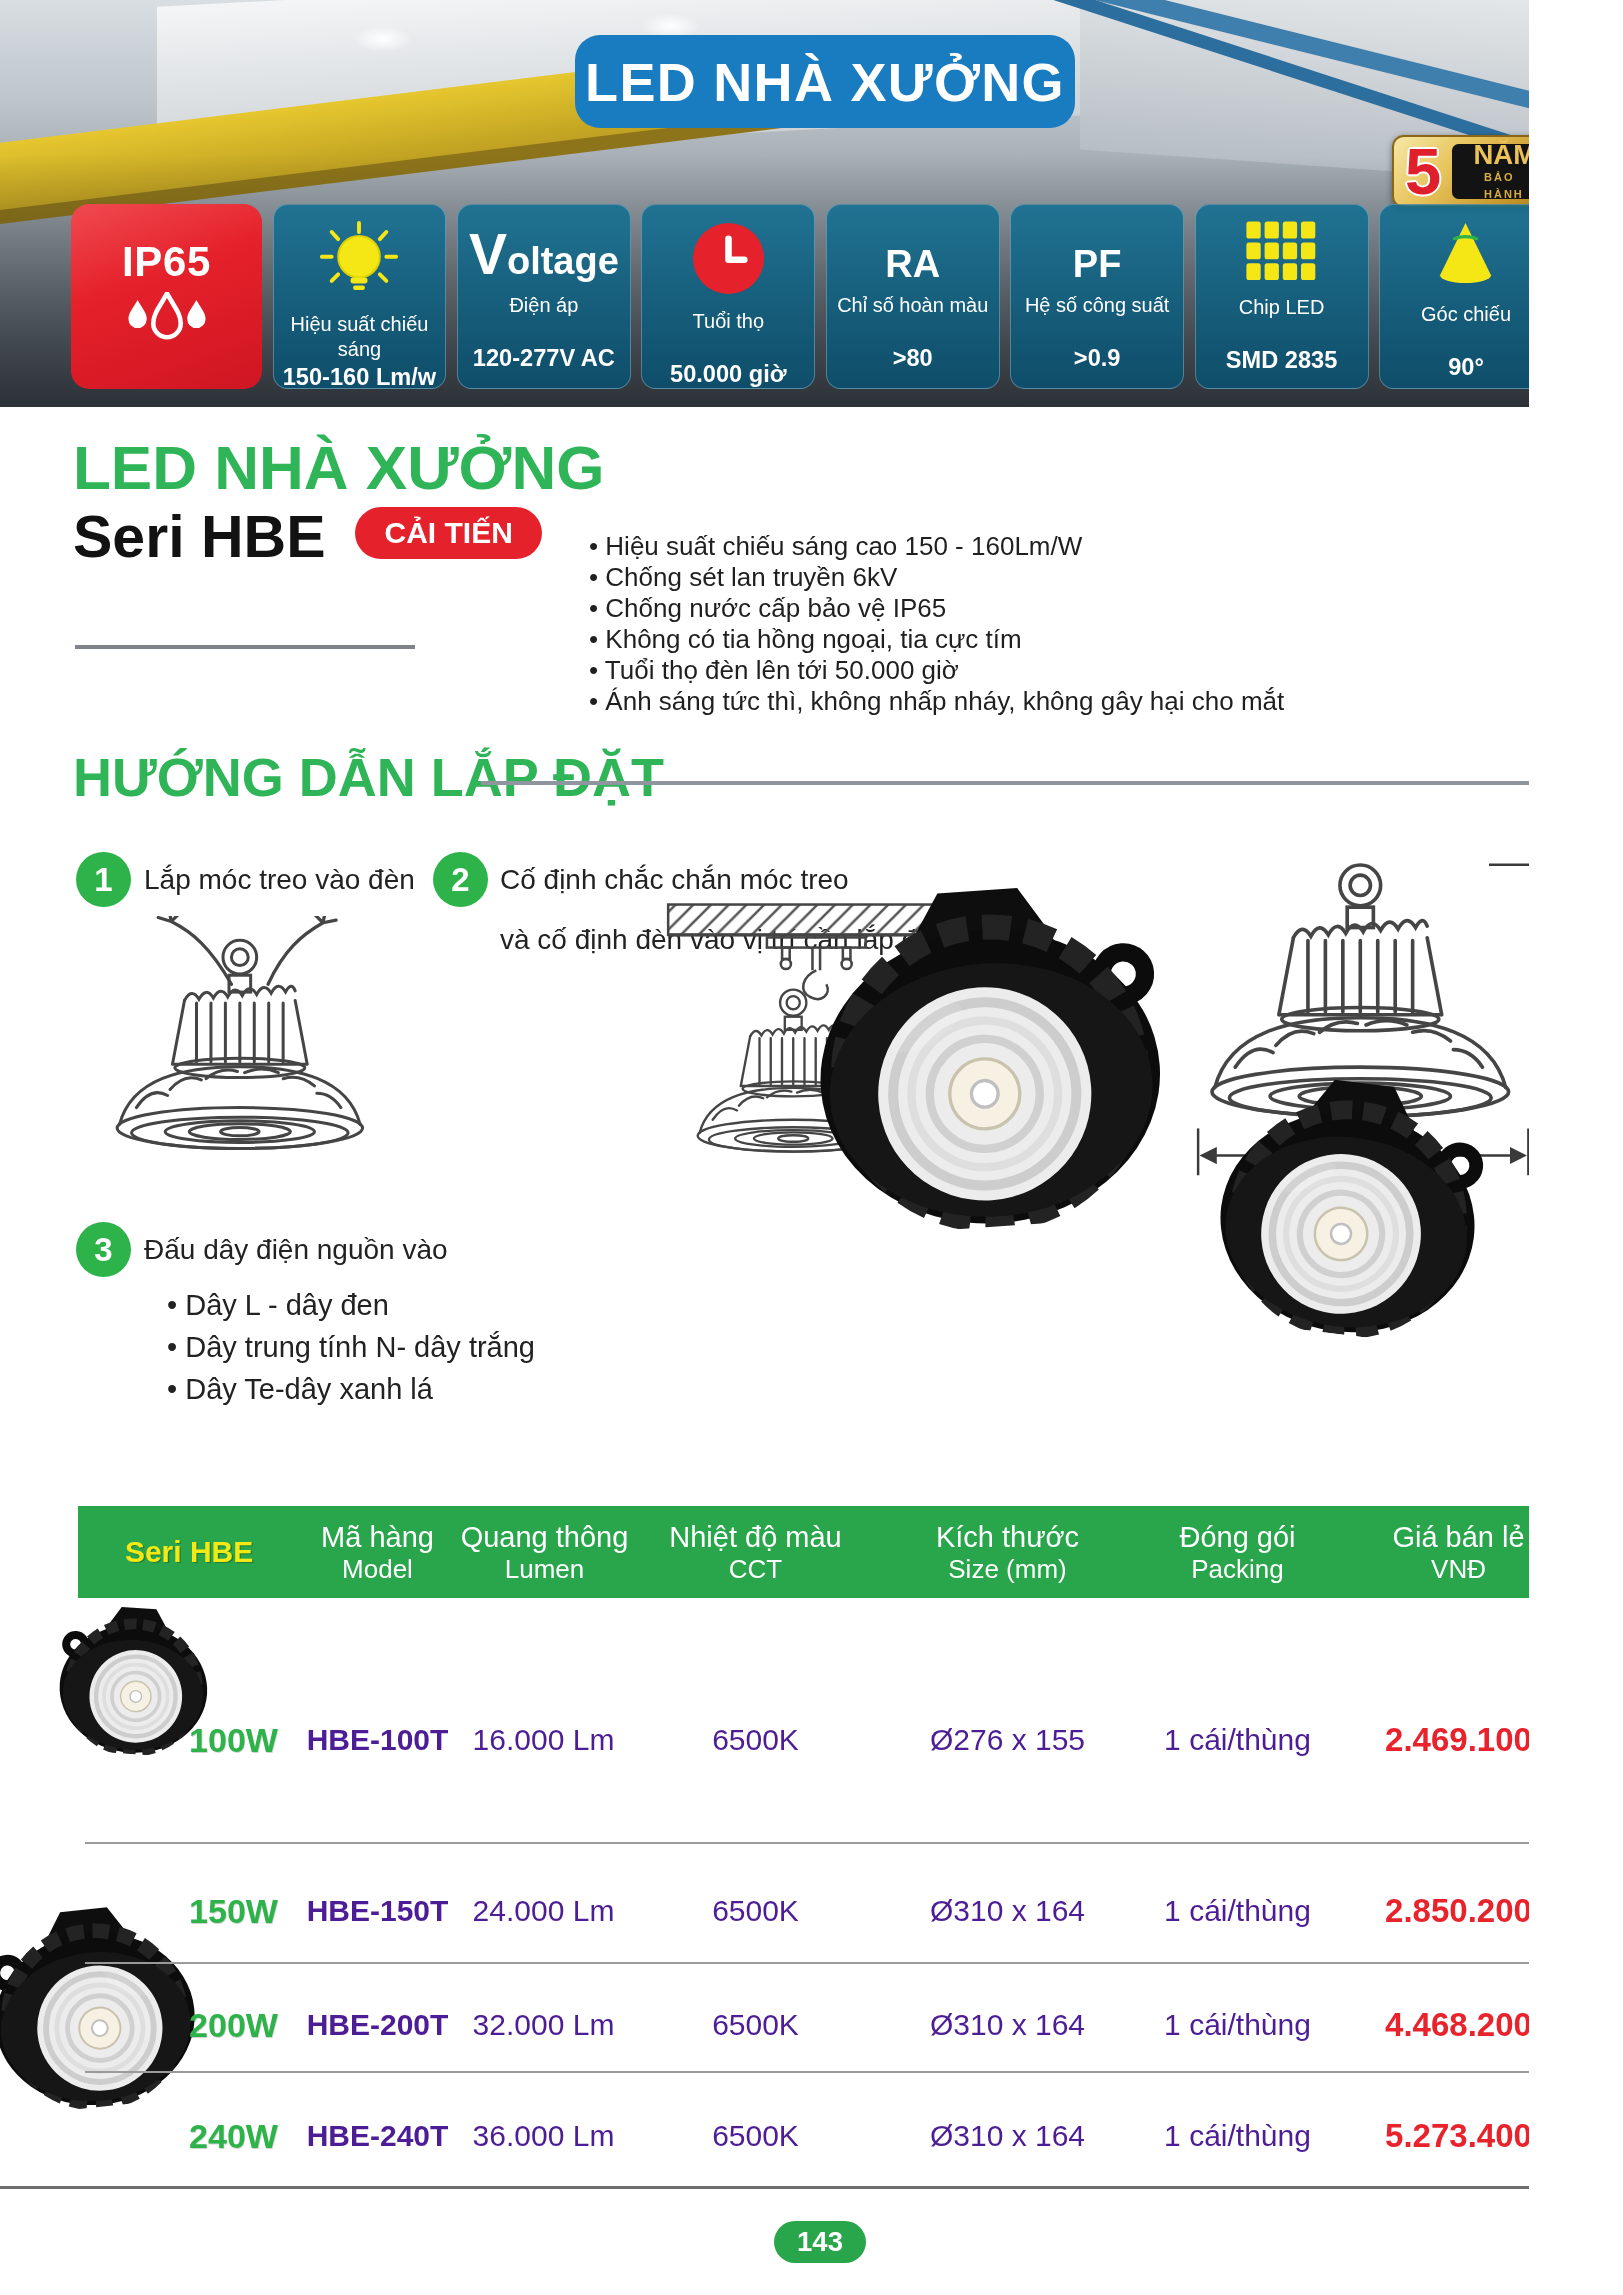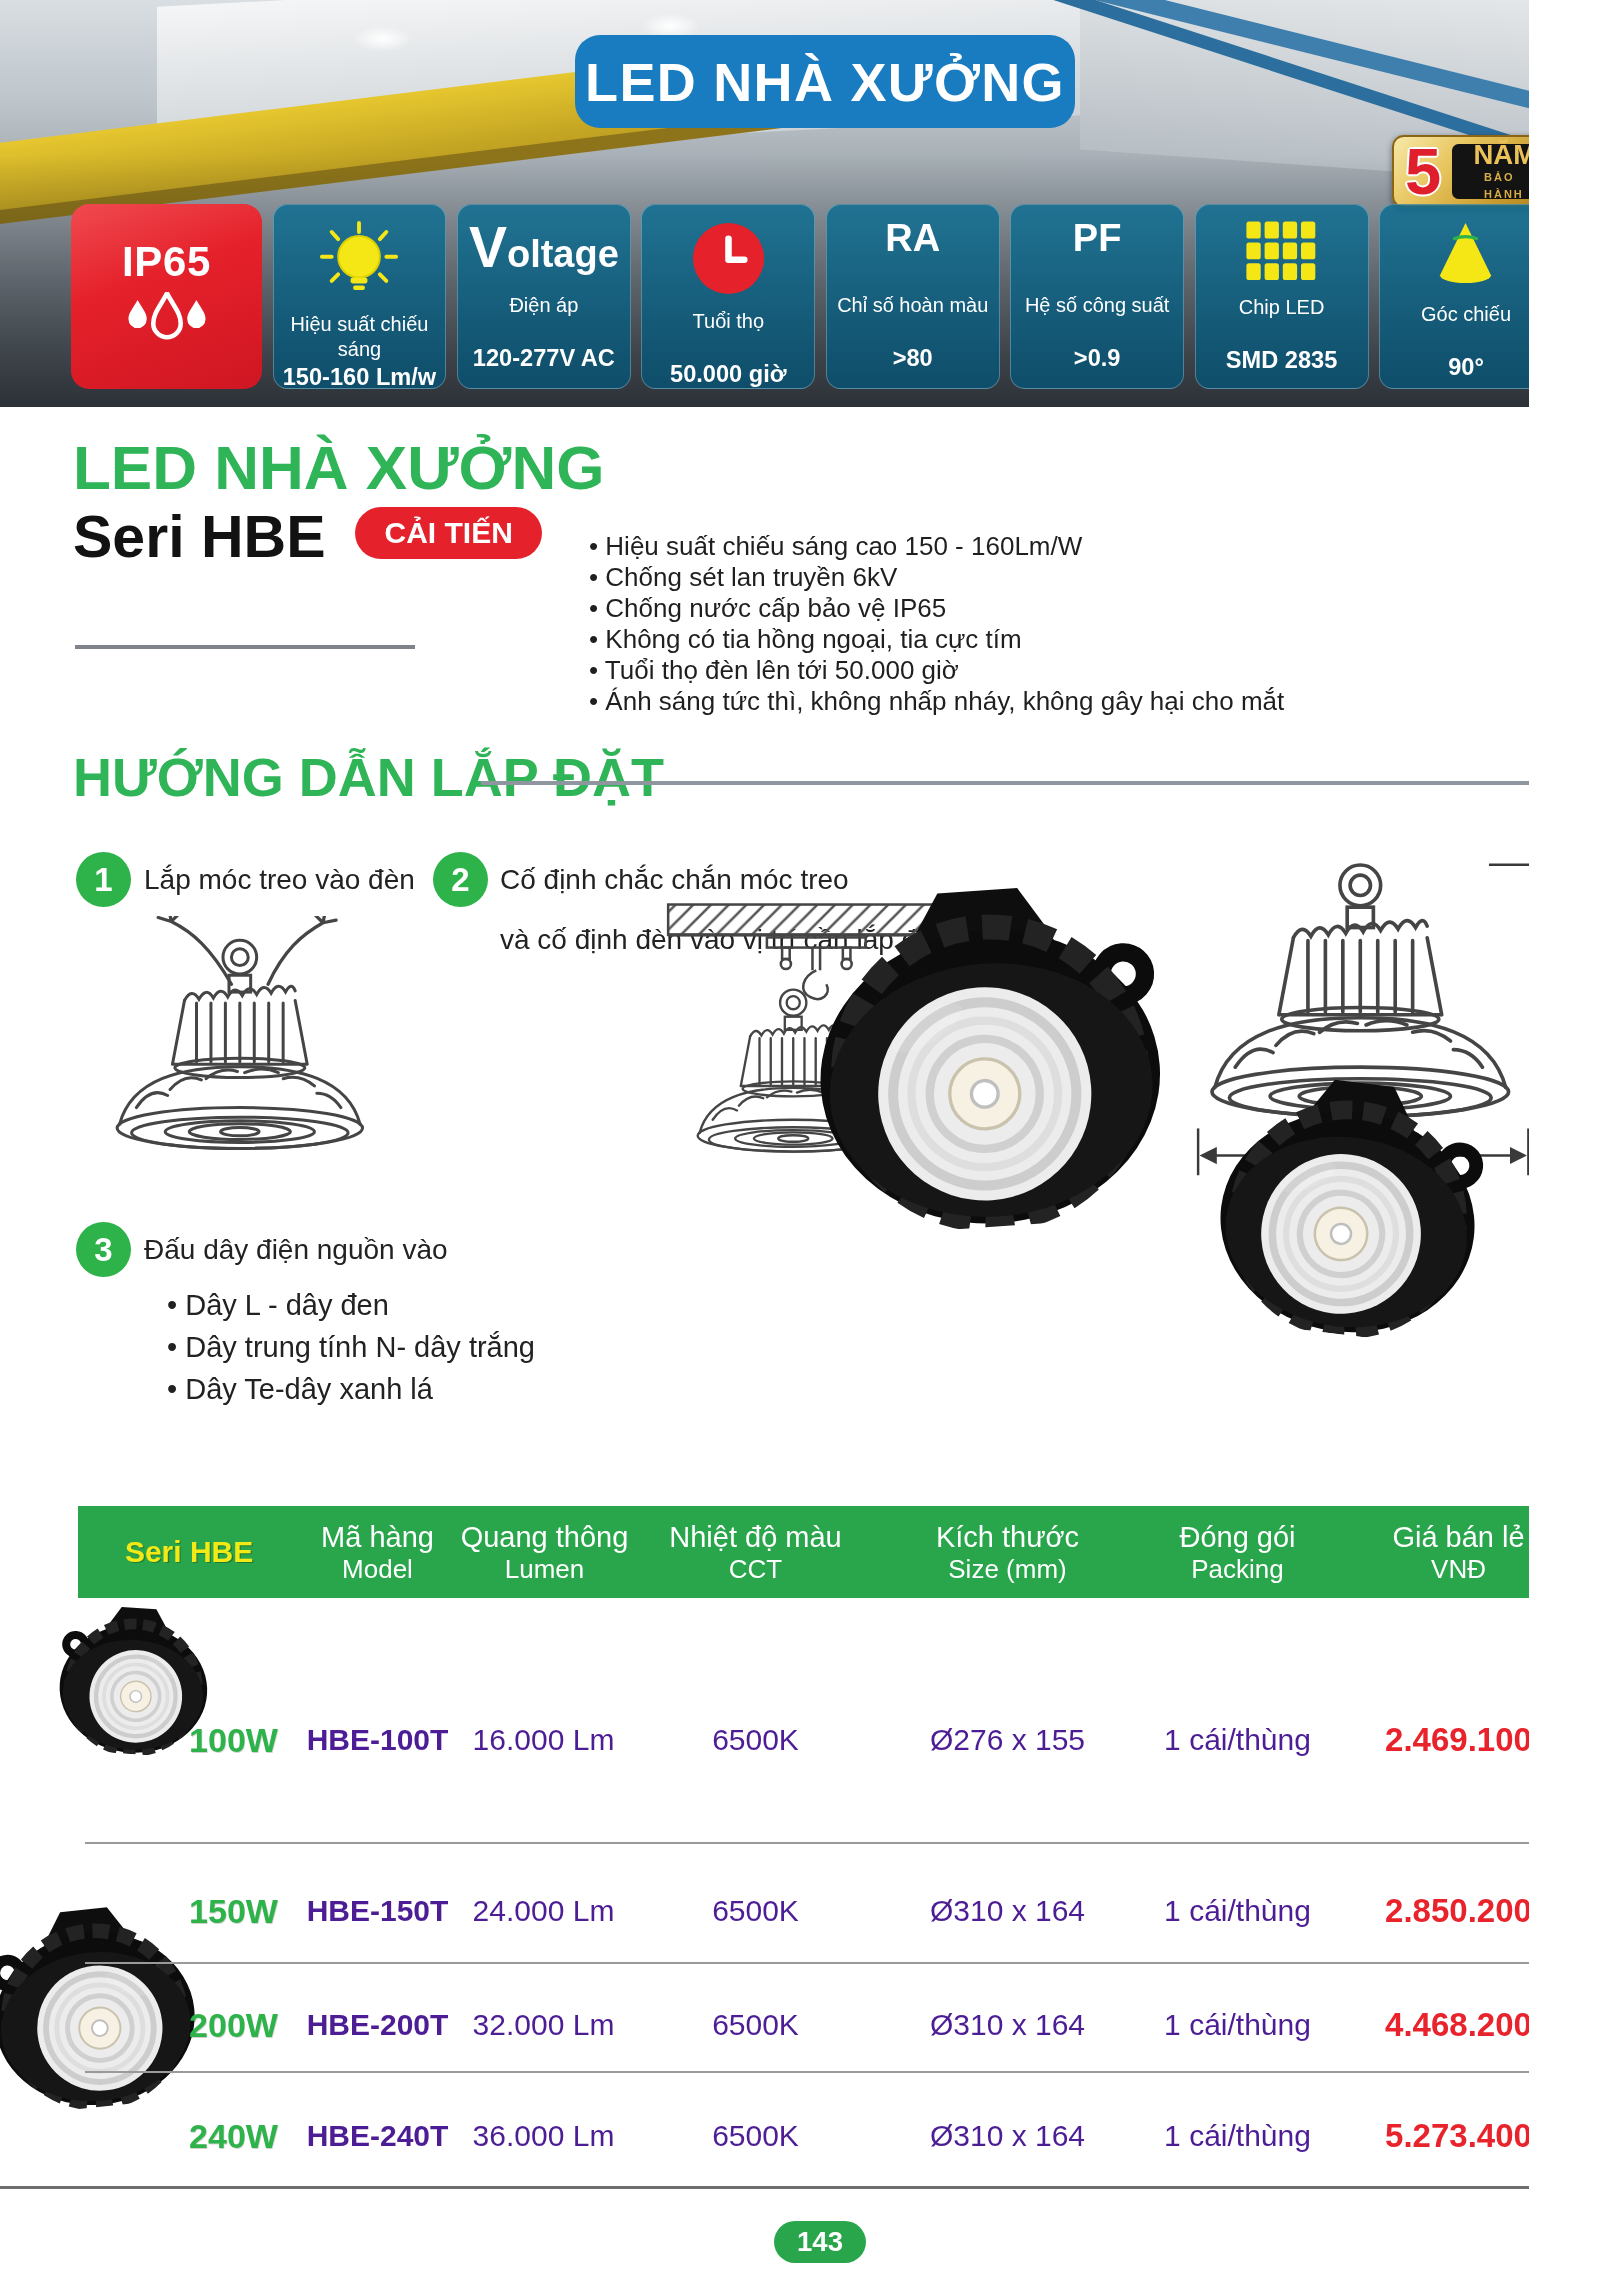--- a/index.html
+++ b/index.html
@@ -41,21 +41,21 @@
   .warranty-label{color:#d9ad45;font-weight:bold;font-size:11px;letter-spacing:2px;line-height:17px;margin-left:32px;}
 
   
   .spec-row{position:absolute;left:71px;top:204px;width:1482px;height:185px;display:flex;gap:10.5px;}
   .ip-card{flex:0 0 191px;border-radius:18.3px;background:linear-gradient(160deg,#f04a50 0%,#e5212b 40%,#cf1622 100%);
         display:flex;flex-direction:column;align-items:center;justify-content:center;gap:6.5px;}
   .ip-label{color:#ffffff;font-weight:bold;font-size:42px;letter-spacing:0.7px;}
   .spec-card{flex:1 1 0;border-radius:14.4px;border:0.7px solid rgba(255,255,255,.28);
         background:linear-gradient(180deg,rgba(16,110,146,.86) 0%,rgba(8,82,114,.84) 100%);
         display:flex;flex-direction:column;align-items:center;color:#fff;}
-  .card-icon{height:97px;display:flex;align-items:flex-start;justify-content:center;padding-top:14.4px;}
+  .card-icon{height:97px;display:flex;align-items:flex-end;justify-content:center;padding-top:14.4px;}
   .card-big{display:block;font-weight:bold;font-size:38px;color:#ffffff;line-height:1;}
   .card-big.fl::first-letter{font-size:1.5em;}
   .card-label{margin-top:10.5px;text-align:center;font-size:20px;line-height:25.5px;min-height:52px;
         display:flex;align-items:flex-start;justify-content:center;padding:0 5.2px;}
   .card-value{margin-top:auto;padding-bottom:15.7px;font-weight:bold;font-size:23.6px;}
 
   
   .prod-title{position:absolute;left:73px;top:432px;font-size:62px;font-weight:bold;color:#2fb457;}
   .series-row{position:absolute;left:73px;top:503px;display:flex;align-items:center;}
   .series-name{font-size:59px;font-weight:800;color:#121212;}

